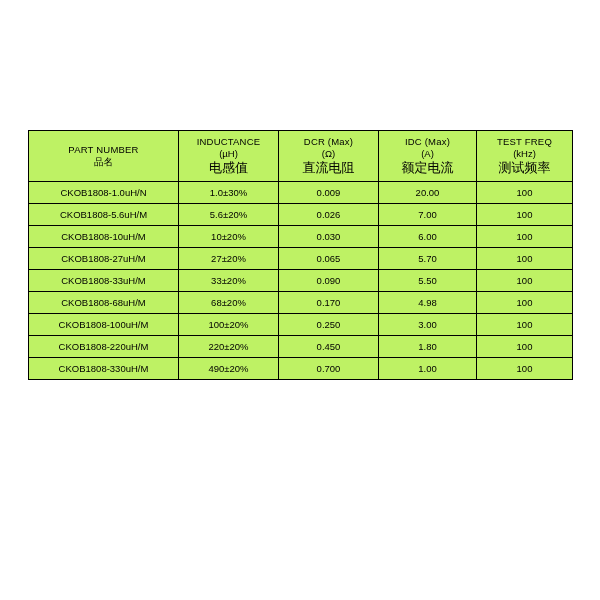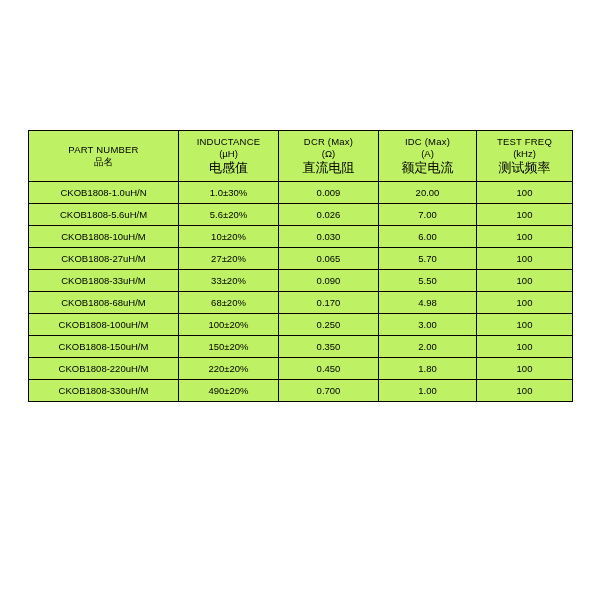--- a/index.html
+++ b/index.html
@@ -155,27 +155,20 @@
             <td>100</td>
           </tr>
           <tr>
             <td class="cell-part">CKOB1808-100uH/M</td>
             <td>100±20%</td>
             <td>0.250</td>
             <td>3.00</td>
             <td>100</td>
           </tr>
           <tr>
-            <td class="cell-part">CKOB1808-150uH/M</td>
-            <td>150±20%</td>
-            <td>0.350</td>
-            <td>2.00</td>
-            <td>100</td>
-          </tr>
-          <tr>
             <td class="cell-part">CKOB1808-220uH/M</td>
             <td>220±20%</td>
             <td>0.450</td>
             <td>1.80</td>
             <td>100</td>
           </tr>
           <tr>
             <td class="cell-part">CKOB1808-330uH/M</td>
             <td>490±20%</td>
             <td>0.700</td>

